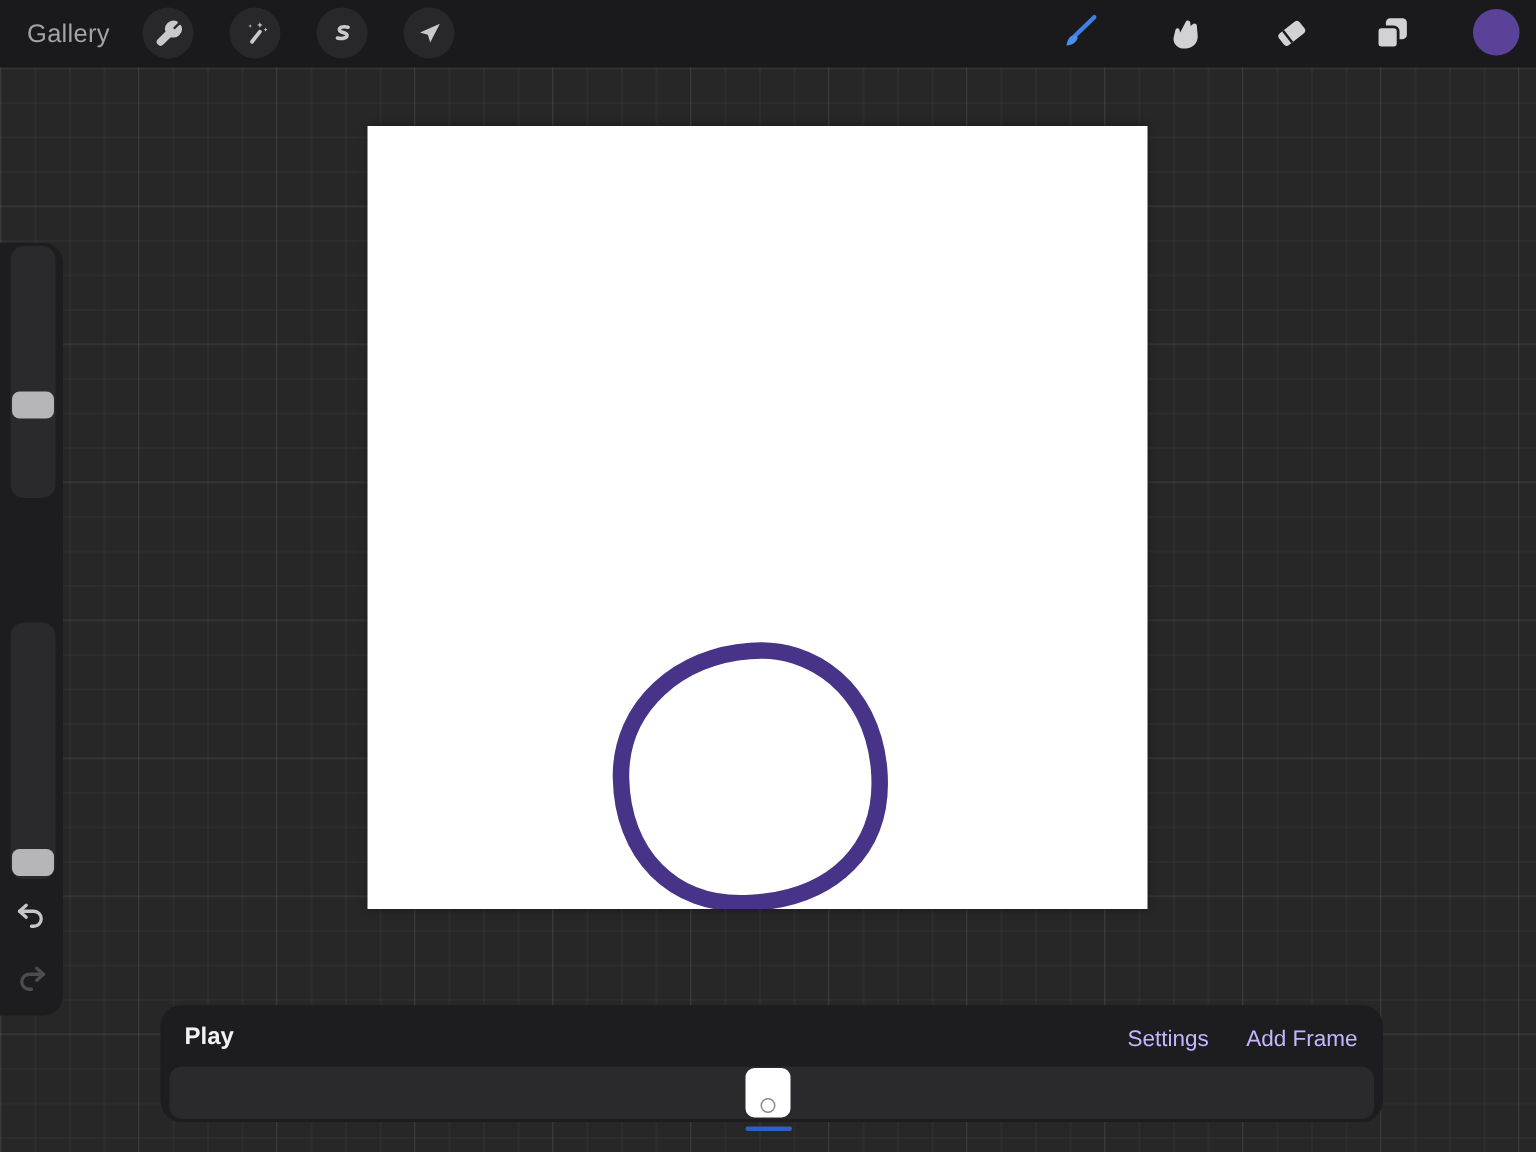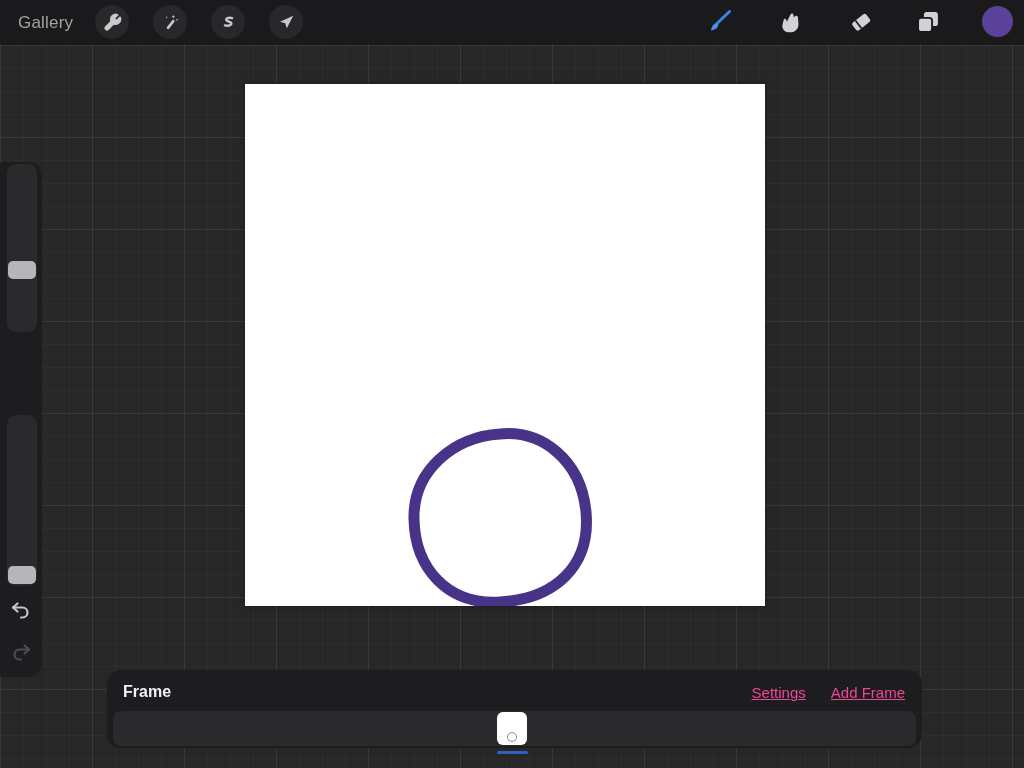--- a/index.html
+++ b/index.html
@@ -56,21 +56,21 @@
   .timelinepanel{
     position:absolute;left:107px;top:670px;width:815px;height:78px;
     background:#1d1d20;border-radius:14px;
   }
   .playlabel{
     position:absolute;left:16px;top:13px;color:#f2f2f4;
     font-size:16px;font-weight:bold;cursor:default;
   }
   .panel-actions{
     position:absolute;right:17px;top:14px;display:flex;gap:25px;
-    color:#ec4899;font-size:15px;text-decoration:underline;
+    color:#c4b5fd;font-size:15px;
   }
   .timelinebar{
     position:absolute;left:6px;top:41px;width:803px;height:35px;
     background:#2a2a2d;border-radius:8px;
   }
   .framethumb{
     position:absolute;left:384px;top:1px;width:30px;height:33px;
     background:#ffffff;border-radius:6px;
   }
   .framethumb .mark{
@@ -196,21 +196,21 @@
   </div>
 </div>
 
 <div class="canvas">
   <svg width="520" height="522" viewBox="0 0 520 522">
     <path fill="none" stroke="#473489" stroke-width="11" stroke-linejoin="round" d="M 255 350 C 297 346 336 376 341 428 C 346 482 310 515 255 518 C 202 521 170 484 169 435 C 168 386 209 353 255 350 Z"></path>
   </svg>
 </div>
 
 <div class="timelinepanel">
-  <div class="playlabel clickable">Frame</div>
+  <div class="playlabel clickable">Play</div>
 
   <div class="panel-actions">
     <span class="clickable">Settings</span>
     <span class="clickable">Add Frame</span>
   </div>
 
   <div class="timelinebar">
     <div class="framethumb clickable">
       <div class="mark"></div>
     </div>

